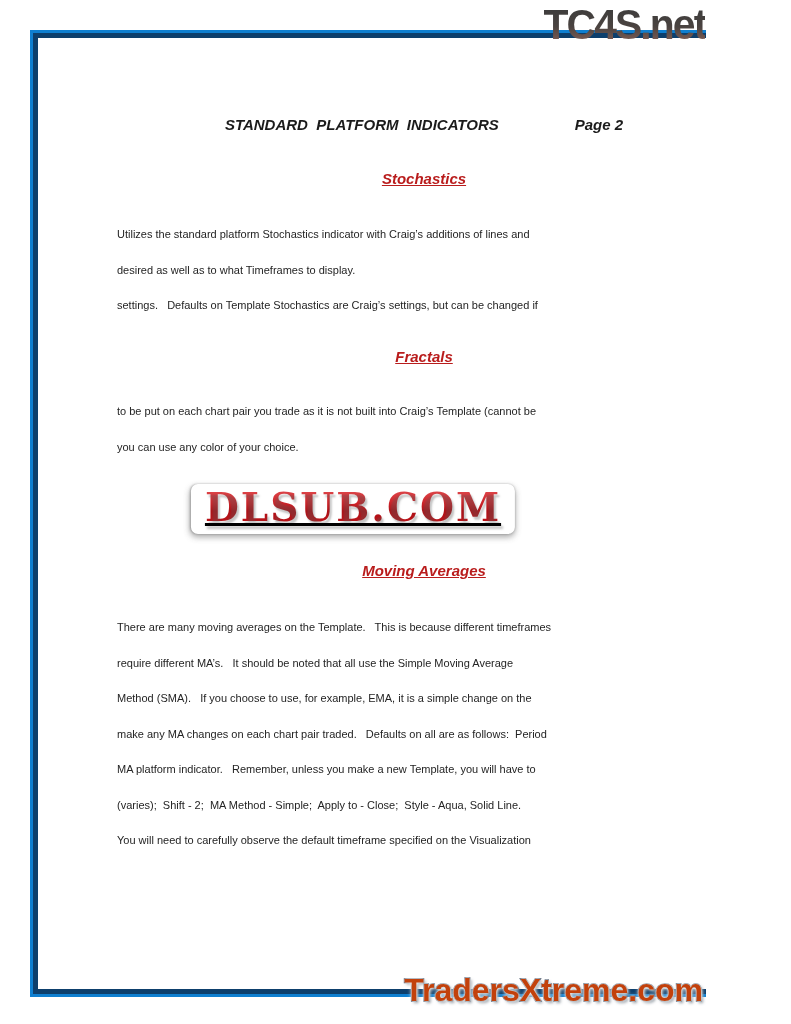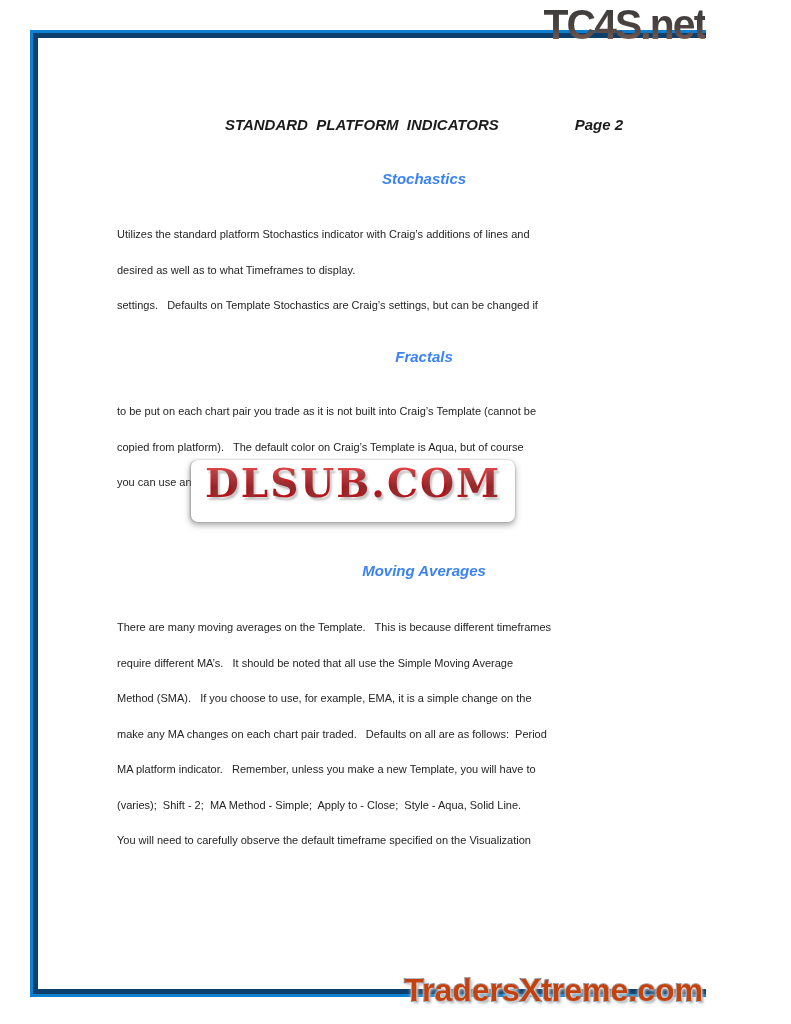--- a/index.html
+++ b/index.html
@@ -68,21 +68,22 @@
     white-space: pre-wrap;
   }
   .heading {
     position: absolute;
     left: 0;
     width: 100%;
     text-align: center;
     font-size: 15px;
     font-weight: bold;
     font-style: italic;
-    color: #3b82f6;
+    text-decoration: underline;
+    color: #b91c1c;
     white-space: pre-wrap;
   }
   .heading.h-stochastics { top: 146px; }
   .heading.h-fractals    { top: 324px; }
   .heading.h-moving     { top: 538px; z-index: 3; }
   .para {
     position: absolute;
     left: 0;
     width: 640px;
     font-size: 11px;
@@ -91,28 +92,29 @@
   }
   .para.p1 { top: 193px; }
   .para.p2 { top: 370px; }
   .para.p3 { top: 586px; }
   .para .line {
     white-space: pre;
   }
   
   .dlsub {
     position: absolute;
-    top: 460px;
+    top: 484px;
     left: 50%;
     transform: translateX(-50%);
     background: #ffffff;
     border-radius: 7px;
-    padding: 2px 14px 17px 14px;
+    padding: 2px 14px 5px 14px;
     box-shadow: 0 3px 6px rgba(60,60,60,0.45), 0 0 2px rgba(120,120,120,0.5);
     z-index: 4;
+    text-decoration: underline;
   }
   .dlsub-text {
     font-family: "DejaVu Serif", serif;
     font-weight: bold;
     font-size: 39px;
     letter-spacing: 2px;
     color: #c4161c;
     background: linear-gradient(180deg, #e04a4e 8%, #cc2127 42%, #b01016 58%, #c4161c 100%);
     -webkit-background-clip: text;
     background-clip: text;
@@ -161,21 +163,20 @@
     <div class="para p1">
       <div class="line">Utilizes the standard platform Stochastics indicator with Craig’s additions of lines and</div>
       <div class="line">desired as well as to what Timeframes to display.</div>
       <div class="line">settings.   Defaults on Template Stochastics are Craig’s settings, but can be changed if</div>
     </div>
 
     <div class="heading h-fractals">Fractals</div>
 
     <div class="para p2">
       <div class="line">to be put on each chart pair you trade as it is not built into Craig’s Template (cannot be</div>
-      <div class="line">copied from platform).   The default color on Craig’s Template is Aqua, but of course</div>
       <div class="line">you can use any color of your choice.</div>
     </div>
 
     <div class="heading h-moving">Moving Averages</div>
 
     <div class="para p3">
       <div class="line">There are many moving averages on the Template.   This is because different timeframes</div>
       <div class="line">require different MA’s.   It should be noted that all use the Simple Moving Average</div>
       <div class="line">Method (SMA).   If you choose to use, for example, EMA, it is a simple change on the</div>
       <div class="line">make any MA changes on each chart pair traded.   Defaults on all are as follows:  Period</div>

